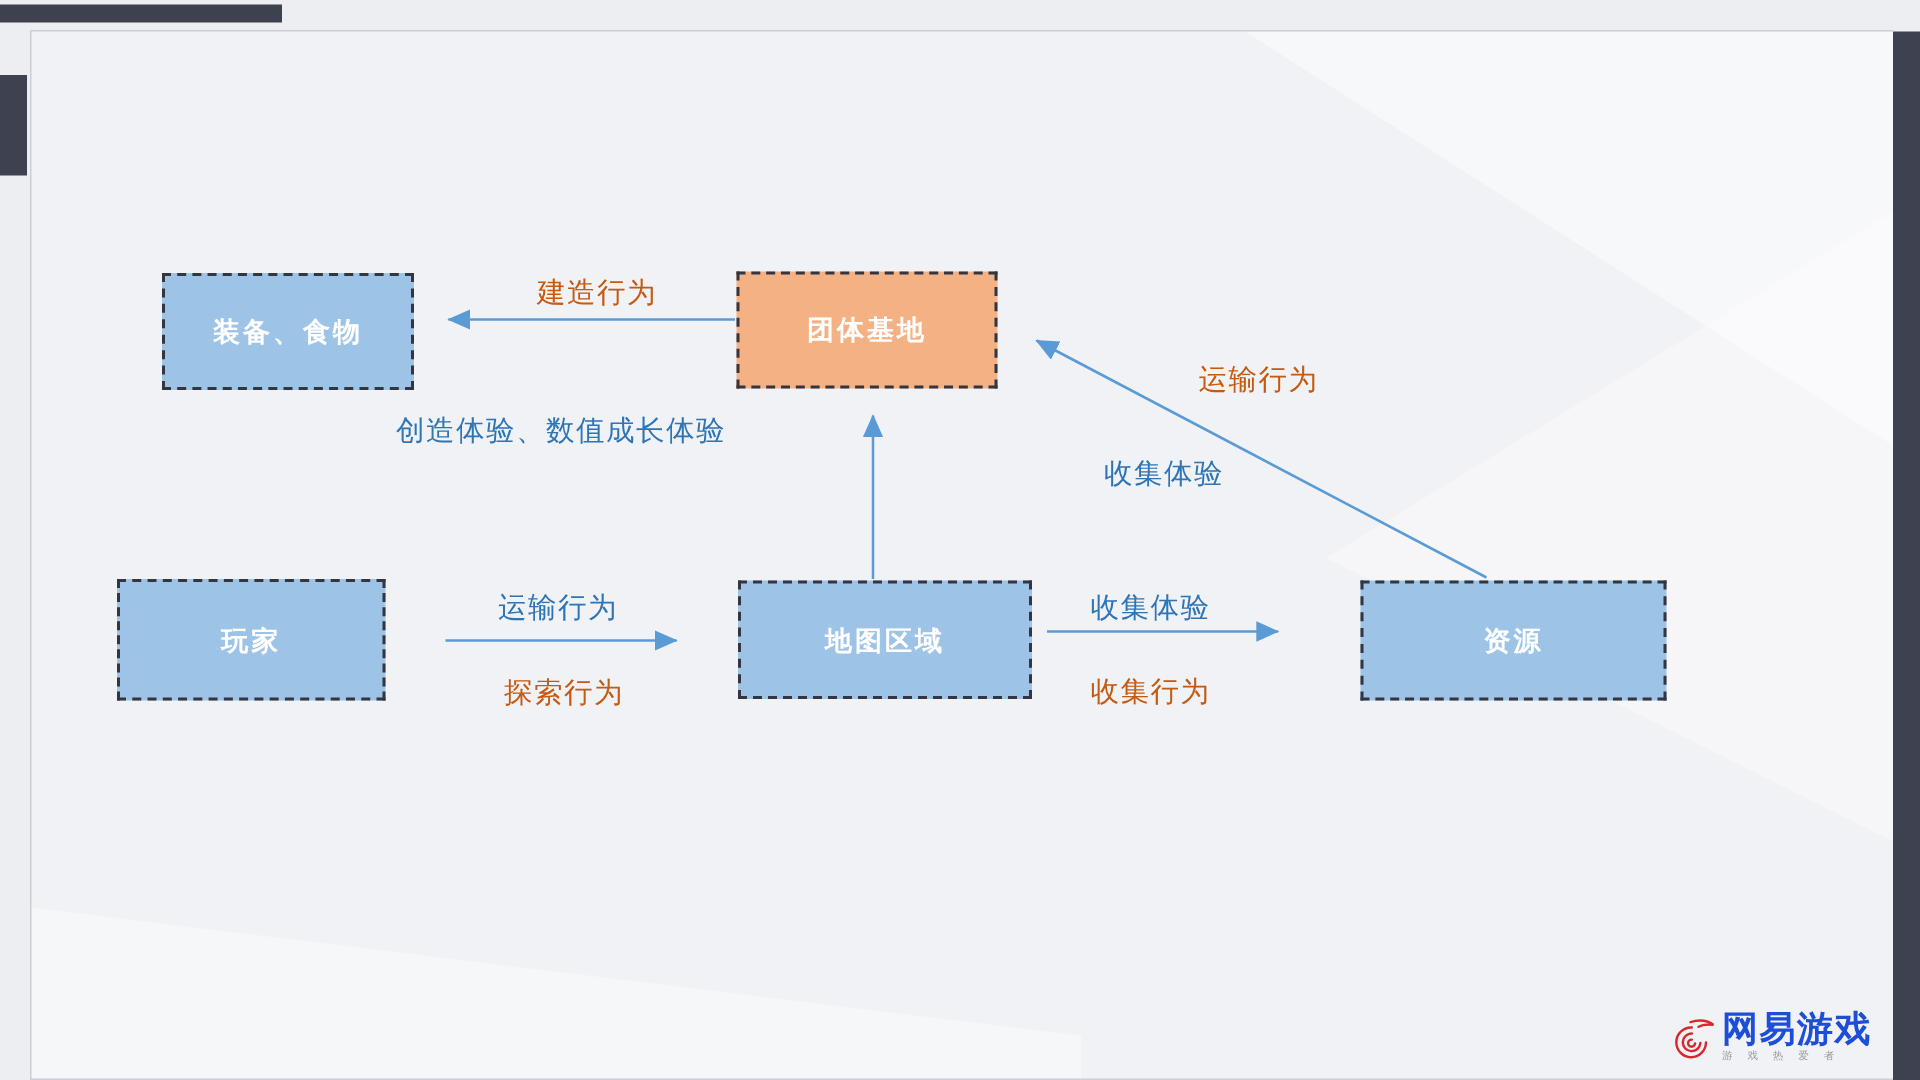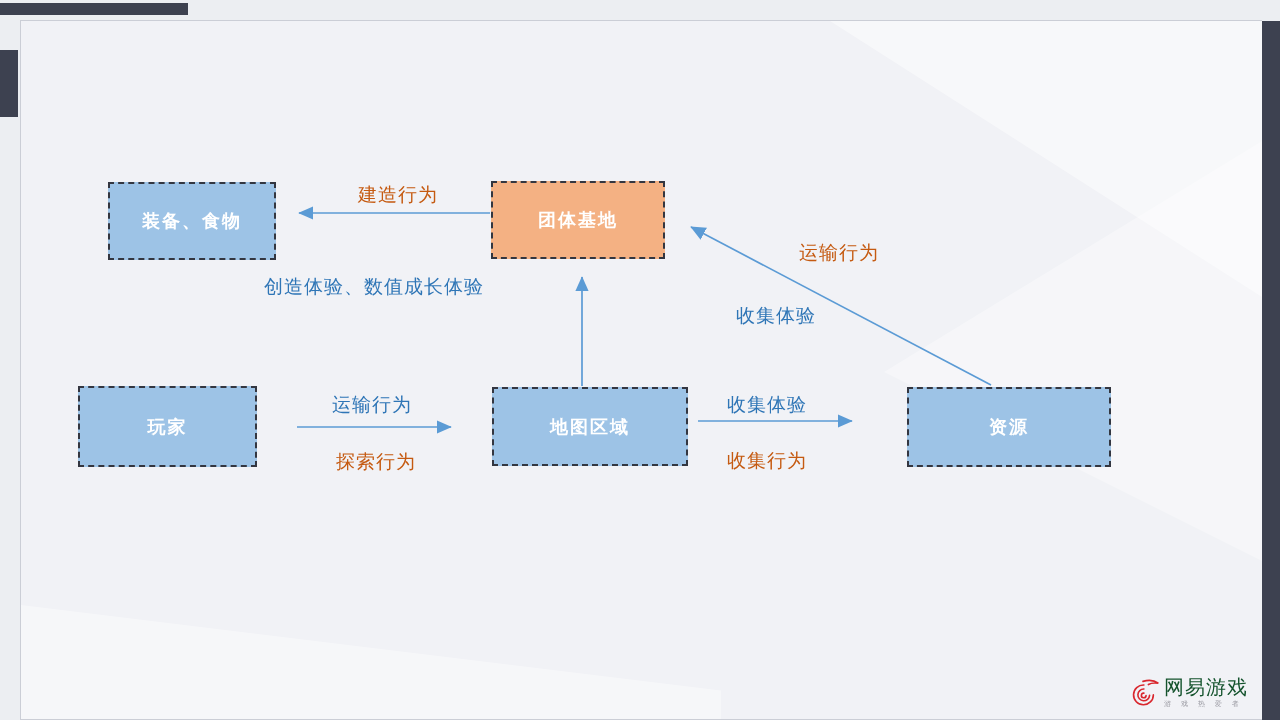--- a/index.html
+++ b/index.html
@@ -57,21 +57,21 @@
   .l-tansuo-t{left:332px;top:392px;}
   .l-tansuo-x{left:336px;top:449px;}
   .l-shouji-t2{left:727px;top:392px;}
   .l-shouji-x{left:727px;top:448px;}
   .l-yunshu{left:799px;top:240px;}
   .l-shouji-t1{left:736px;top:303px;}
   .arrows{position:absolute;inset:0;pointer-events:none;}
   
   .logo{position:absolute;right:32px;bottom:8px;display:flex;align-items:flex-start;}
   .logo-text-wrap{display:flex;flex-direction:column;margin-left:2px;}
-  .logo-text{font-size:20px;font-weight:400;color:#14532d;letter-spacing:1px;line-height:22px;}
+  .logo-text{font-size:24px;font-weight:700;color:#1d4ed8;letter-spacing:1px;line-height:22px;}
   .logo-slogan{font-size:7px;color:#9a9aa2;letter-spacing:4px;margin-top:1px;}
 </style>
 </head>
 <body>
 
 <div class="stage">
 
   <div class="card">
     <div class="poly poly1"></div>
     <div class="poly poly3"></div>

